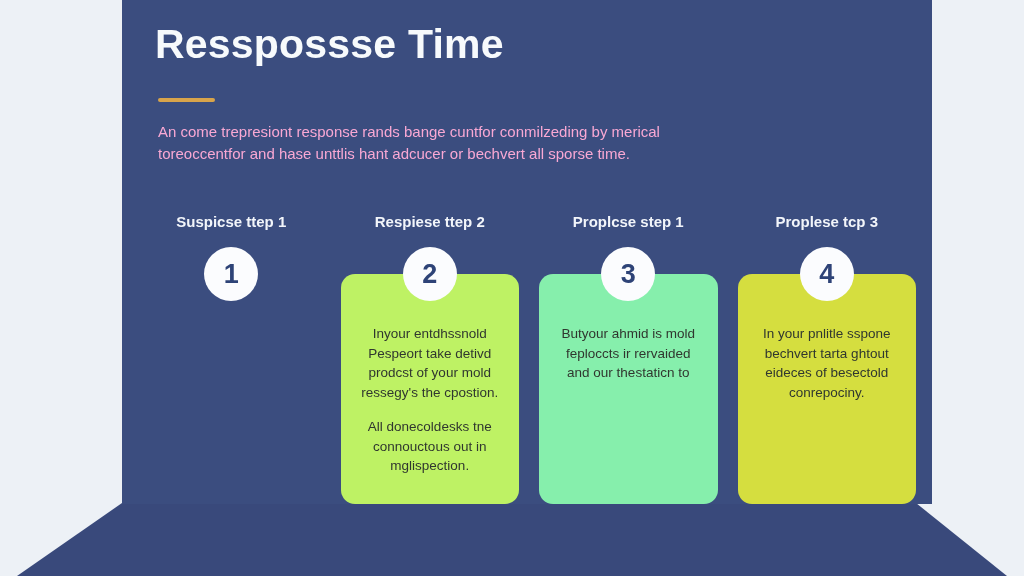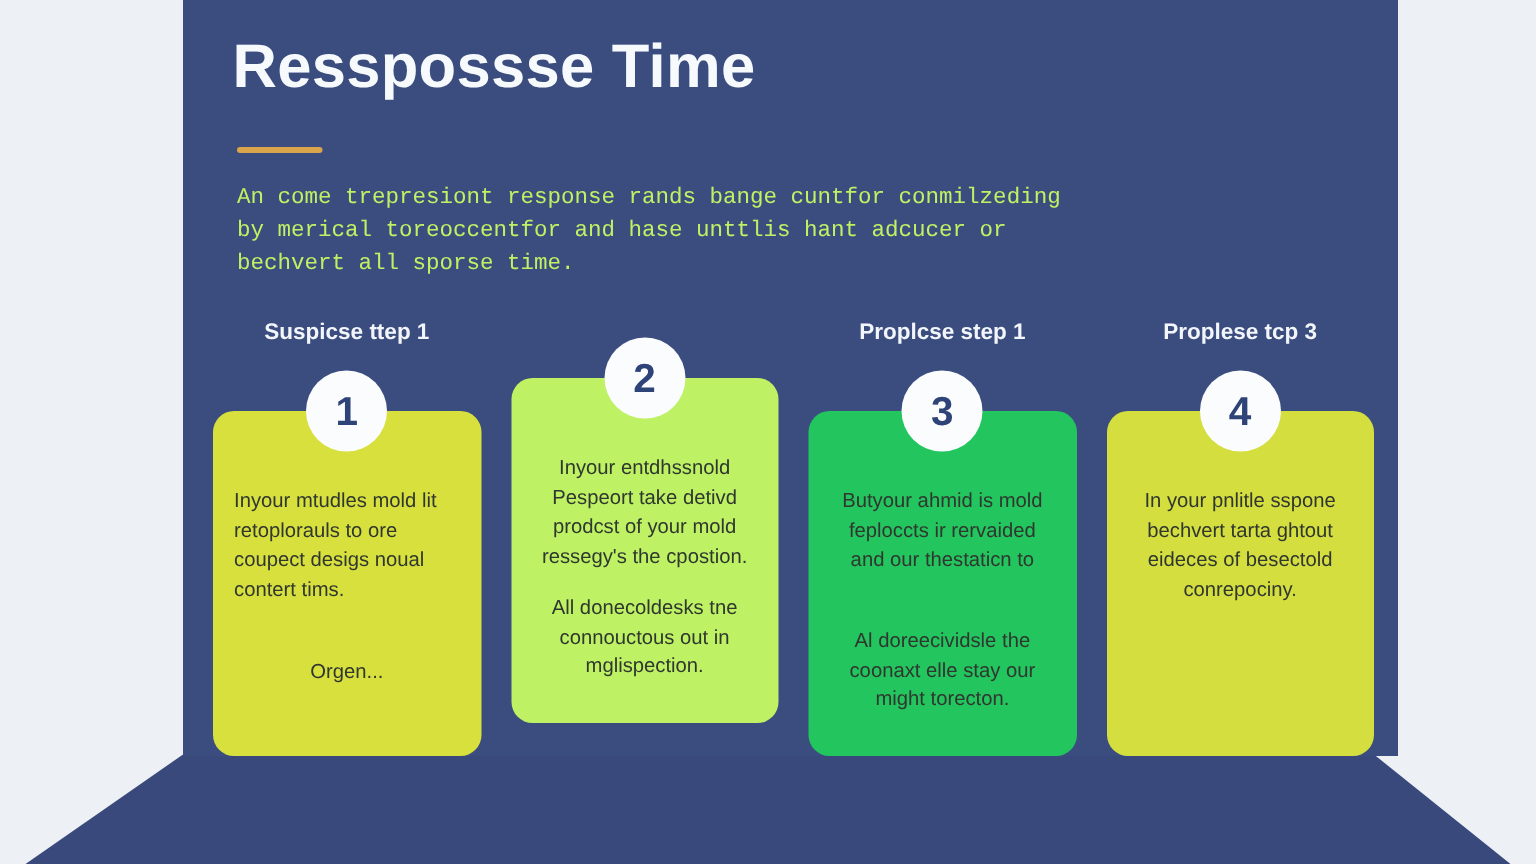--- a/index.html
+++ b/index.html
@@ -39,22 +39,21 @@
     width: 57px; height: 4px;
     border-radius: 2px;
     background: #D9A44A;
   }
   .subtitle {
     position: absolute;
     left: 36px; top: 121px;
     width: 565px;
     font-size: 15px;
     line-height: 1.45;
-    color: #bef264;
-    font-family: Liberation Mono, monospace;
+    color: #f9a8d4;
   }
   .columns {
     position: absolute;
     left: 20px; top: 213px;
     width: 774px;
     display: flex;
     gap: 20px;
   }
   .col {
     flex: 1 1 0;
@@ -114,44 +113,40 @@
   <div class="underline" style="background-color: rgb(217, 164, 74);"></div>
   <p class="subtitle" style="margin:0;">An come trepresiont response rands bange cuntfor conmilzeding by merical toreoccentfor and hase unttlis hant adcucer or bechvert all sporse time.</p>
 
   <div class="columns">
 
     <div class="col">
       <div class="col-header">Suspicse ttep 1</div>
       <div class="circle" style="background-color: rgb(251, 252, 254);">
         <span>1</span>
       </div>
-      <div class="card card--left card--tall-footer" style="background-color: rgb(216, 224, 62);">
-        <p class="card-body">Inyour mtudles mold lit retoplorauls to ore coupect desigs noual contert tims.</p>
-        <p class="card-footer" style="margin-top:auto;">Orgen...</p>
-      </div>
     </div>
 
     <div class="col">
+      <div class="col-header">Respiese ttep 2</div>
       <div class="circle" style="background-color: rgb(251, 252, 254);">
         <span>2</span>
       </div>
       <div class="card" style="background-color: #bef264; text-align: center;">
         <p class="card-body">Inyour entdhssnold Pespeort take detivd prodcst of your mold ressegy's the cpostion.</p>
         <p class="card-footer">All donecoldesks tne connouctous out in mglispection.</p>
       </div>
     </div>
 
     <div class="col">
       <div class="col-header">Proplcse step 1</div>
       <div class="circle" style="background-color: rgb(251, 252, 254);">
         <span>3</span>
       </div>
-      <div class="card" style="background-color: #22c55e;">
+      <div class="card" style="background-color: #86efac;">
         <p class="card-body">Butyour ahmid is mold feploccts ir rervaided and our thestaticn to</p>
-        <p class="card-footer">Al doreecividsle the coonaxt elle stay our might torecton.</p>
       </div>
     </div>
 
     <div class="col">
       <div class="col-header">Proplese tcp 3</div>
       <div class="circle" style="background-color: rgb(251, 252, 254);">
         <span>4</span>
       </div>
       <div class="card" style="background-color: rgb(213, 222, 63);">
         <p class="card-body">In your pnlitle sspone bechvert tarta ghtout eideces of besectold conrepociny.</p>

